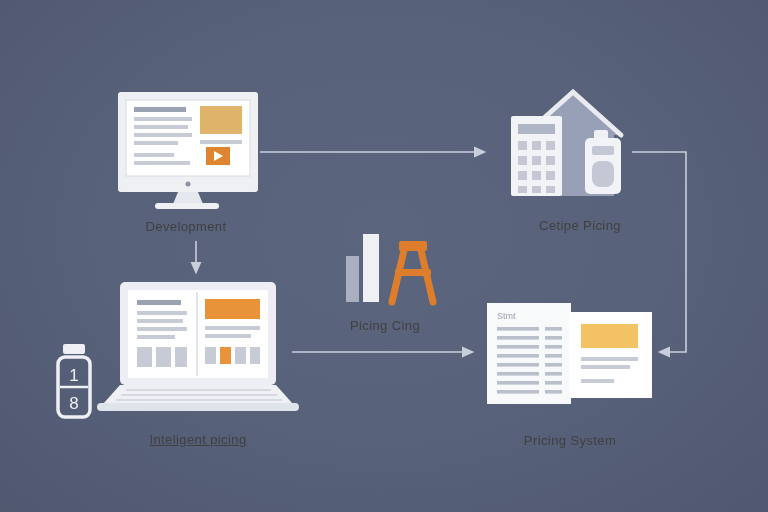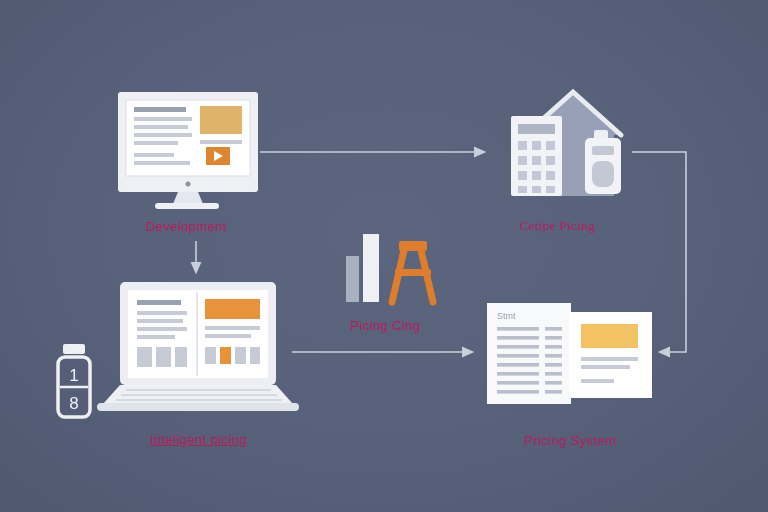--- a/index.html
+++ b/index.html
@@ -16,21 +16,21 @@
   }
   .stage {
     position: absolute;
     top: 0; left: 0;
     width: 768px;
     height: 512px;
   }
   .node-label {
     position: absolute;
     transform: translateX(-50%);
-    color: #be185d;
+    color: #404040;
     font-size: 13px;
     letter-spacing: 0.4px;
     white-space: nowrap;
     text-align: right;
   }
 </style>
 </head>
 <body>
 
 <div class="stage">
@@ -168,18 +168,18 @@
       <rect x="569" y="312" width="83" height="86" fill="#ffffff"></rect>
       <rect x="581" y="324" width="57" height="24" fill="#f2c264"></rect>
       <rect x="581" y="357" width="57" height="4" fill="#c6cbd5"></rect>
       <rect x="581" y="365" width="49" height="4" fill="#c6cbd5"></rect>
       <rect x="581" y="379" width="33" height="4" fill="#c6cbd5"></rect>
     </g>
   </svg>
 
   
   <div class="node-label" style="left:186px; top:219px;">Development</div>
-  <div class="node-label" style="left:557px; top:218px;font-family:Liberation Serif, serif;">Cetipe Picing</div>
+  <div class="node-label" style="left:580px; top:218px;">Cetipe Picing</div>
   <div class="node-label" style="left:385px; top:318px;">Picing Cing</div>
   <div class="node-label" style="left:198px; top:432px;text-decoration:underline;">Inteligent picing</div>
   <div class="node-label" style="left:570px; top:433px;">Pricing System</div>
 
 </div>
 
 </body></html>

